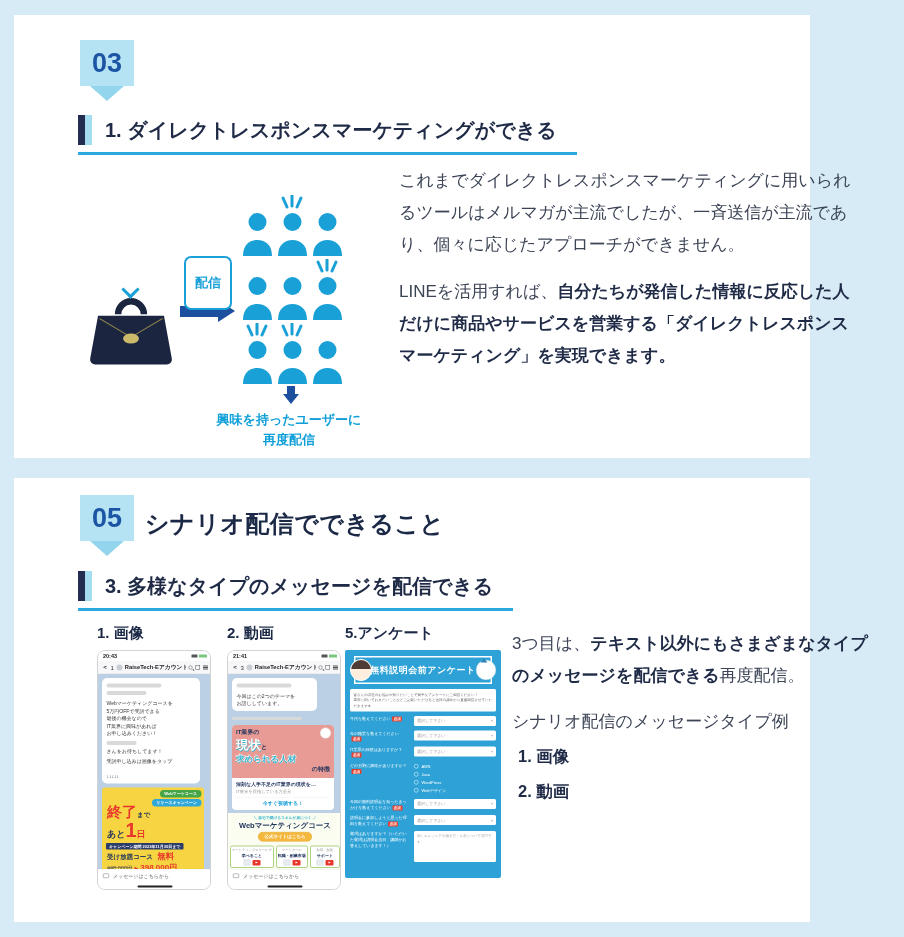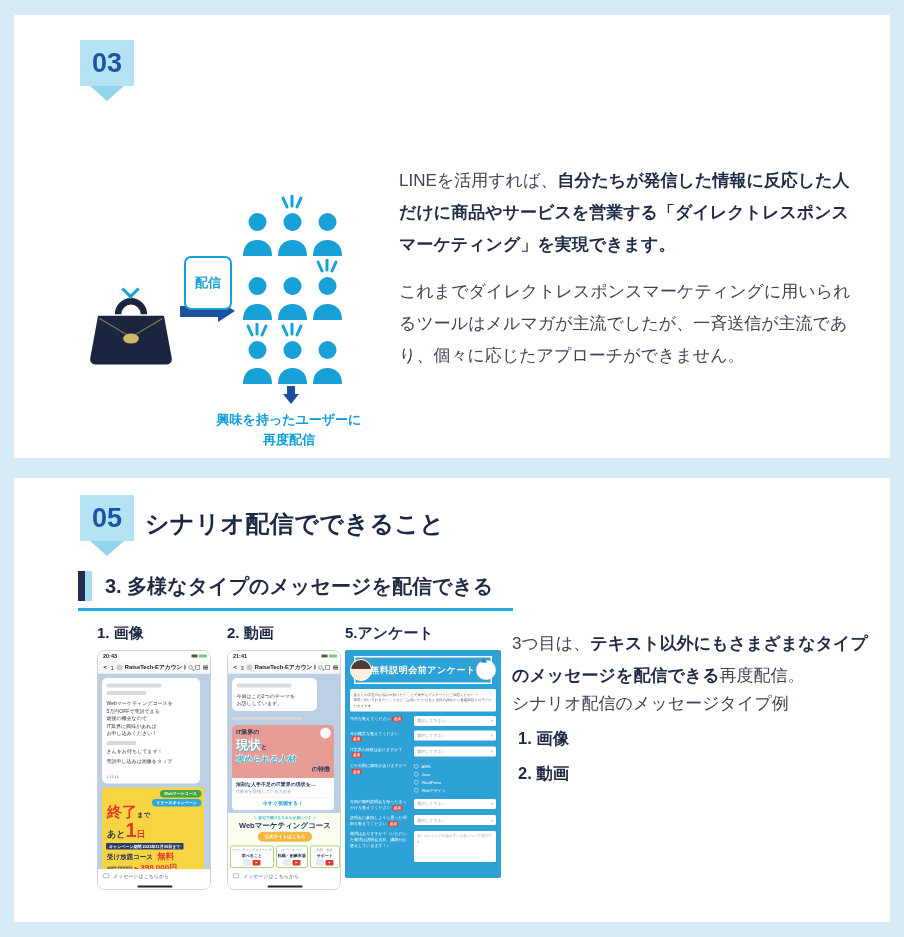--- a/index.html
+++ b/index.html
@@ -3,21 +3,21 @@
 <meta charset="utf-8">
 <style>
   * { margin:0; padding:0; box-sizing:border-box; }
   html,body { width:904px; height:937px; }
   body {
     background:#d6ebf5;
     font-family:"Liberation Sans","DejaVu Sans",sans-serif;
     position:relative; overflow:hidden;
     color:#1f2a46;
   }
-  .card { position:absolute; left:14px; width:876px; background:#fff; }
+  .card { position:absolute; left:14px; width:796px; background:#fff; }
   .card1 { top:15px; height:443px; }
   .card2 { top:478px; height:444px; }
 
   
   .badge { position:absolute; width:54px; text-align:center; }
   .badge-rect { background:#b5e3f3; height:46px; line-height:46px;
     font-size:27px; font-weight:bold; color:#1d55a5; }
   .badge-tail { width:34px; height:15px; margin:0 auto; background:#92d5ec;
     clip-path:polygon(0 0,100% 0,50% 100%); }
   .sec-title { position:absolute; font-size:24px; font-weight:bold; color:#1b2946; letter-spacing:0.5px; }
@@ -61,21 +61,21 @@
     border-left:8px solid transparent; border-right:8px solid transparent; }
   .illo-caption { position:absolute; left:140px; top:240px; width:170px; text-align:center;
     font-size:13px; font-weight:bold; color:#0f9fd8; line-height:1.55; }
 
   
   .textcol1 { position:absolute; left:385px; top:150px; width:465px; }
   .para { font-size:17px; line-height:1.88; color:#3c4456; }
   .para b { color:#1f2a46; }
   .para + .para { margin-top:15px; }
   .textcol2 { position:absolute; left:498px; top:150px; width:372px; }
-  .list-title { font-size:17px; color:#3c4456; }
+  .list-title { font-size:17px; color:#3c4456; margin-top:18px; }
   .msg-list { margin-top:6px; margin-left:6px; }
   .msg-list div { font-size:16.5px; font-weight:bold; color:#1f2a46; line-height:2.15; }
 
   
   .phone-block { position:absolute; top:146px; }
   .phone-label { font-size:15px; font-weight:bold; color:#1b2946; margin-bottom:7px; }
   .phone-wrap { width:114px; height:240px; border:1px solid #d3d3d3; border-radius:8px;
     overflow:hidden; background:#fff; }
   .phone-inner { width:228px; height:480px; transform:scale(0.5); transform-origin:0 0;
     display:flex; flex-direction:column; }
@@ -197,20 +197,27 @@
 </style>
 </head>
 <body>
 
 <div class="card card1">
   <div class="badge" style="left:66px; top:25px;">
     <div class="badge-rect">03</div>
     <div class="badge-tail"></div>
   </div>
 
+  <div class="subhead" style="left:64px; top:100px;">
+    <div class="subhead-row">
+      <span class="bar-navy"></span>
+      <span class="bar-cyan"></span>
+      <span class="subhead-text">1. ダイレクトレスポンスマーケティングができる</span>
+    </div>
+  </div>
 
   <div class="illo">
     <div class="speech-big-tail"></div>
 
     <svg class="bag" width="86" height="76" viewBox="0 0 120 104">
       <path d="M42,30 a18,18 0 0 1 36,0" fill="none" stroke="#1b2540" stroke-width="9"></path>
       <path d="M14,32 h92 l11,60 a7,7 0 0 1 -7,8 H10 a7,7 0 0 1 -7,-8 z" fill="#1b2540"></path>
       <path d="M16,36 L60,62 L104,36" fill="none" stroke="#8a7f4a" stroke-width="1.5"></path>
       <ellipse cx="60" cy="64" rx="11" ry="7" fill="#cdb96a"></ellipse>
     </svg>
@@ -331,22 +338,22 @@
 
     <div class="down-arrow">
       <div class="shaft"></div>
         <div class="head"></div>
     </div>
     <div class="illo-caption" style="white-space:pre-line;">興味を持ったユーザーに
 再度配信</div>
   </div>
 
   <div class="textcol1">
+    <p class="para">これまでダイレクトレスポンスマーケティングに用いられるツールはメルマガが主流でしたが、一斉送信が主流であり、個々に応じたアプローチができません。</p>
     <p class="para"><span>LINEを活用すれば、</span><b>自分たちが発信した情報に反応した人だけに商品やサービスを営業する「ダイレクトレスポンスマーケティング」を実現できます。</b></p>
-    <p class="para">これまでダイレクトレスポンスマーケティングに用いられるツールはメルマガが主流でしたが、一斉送信が主流であり、個々に応じたアプローチができません。</p>
   </div>
 </div>
 
 <div class="card card2">
   <div class="badge" style="left:66px; top:17px;">
     <div class="badge-rect">05</div>
     <div class="badge-tail"></div>
   </div>
   <h1 class="sec-title" style="left:131px; top:30px;">シナリオ配信でできること</h1>
 

